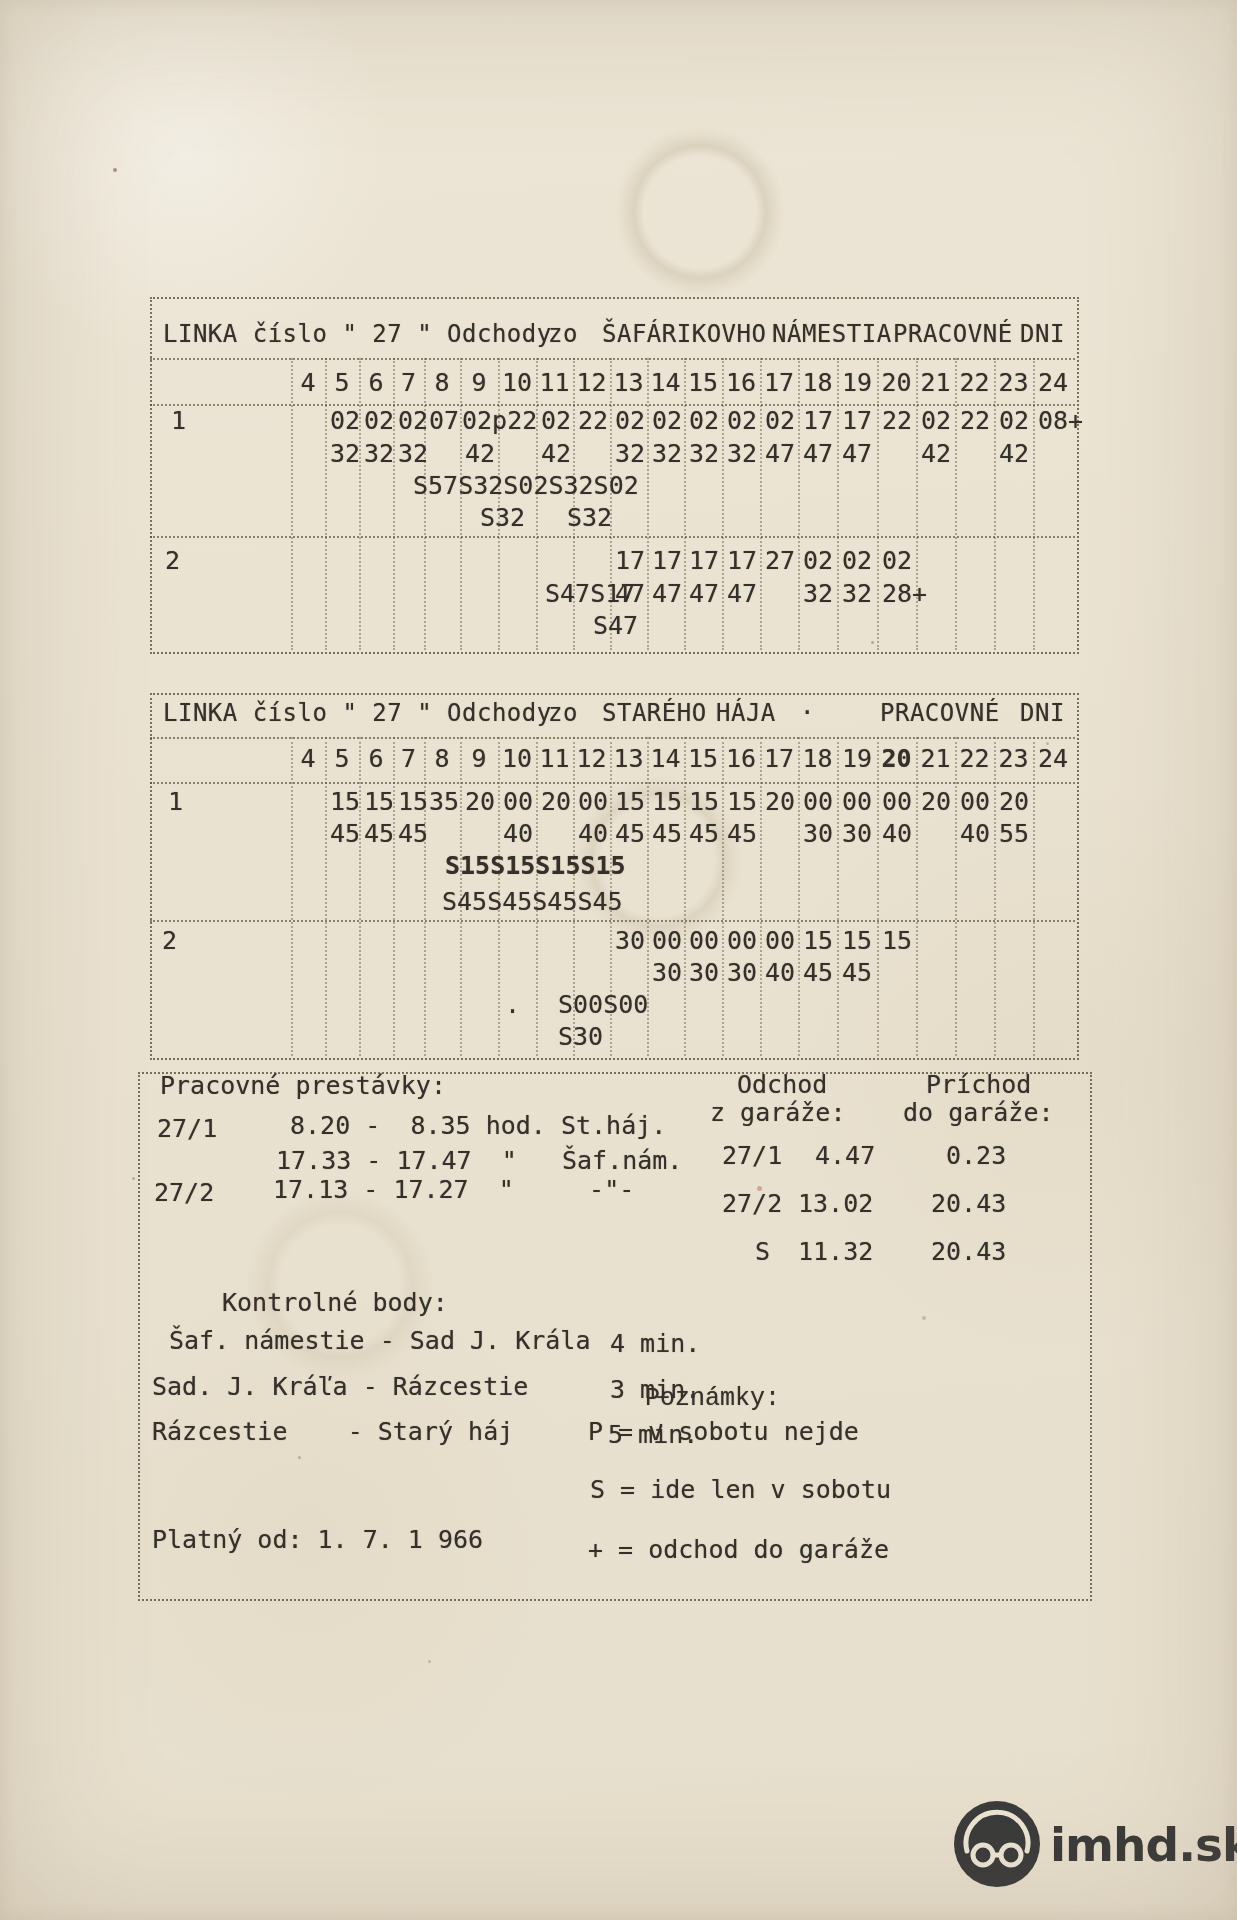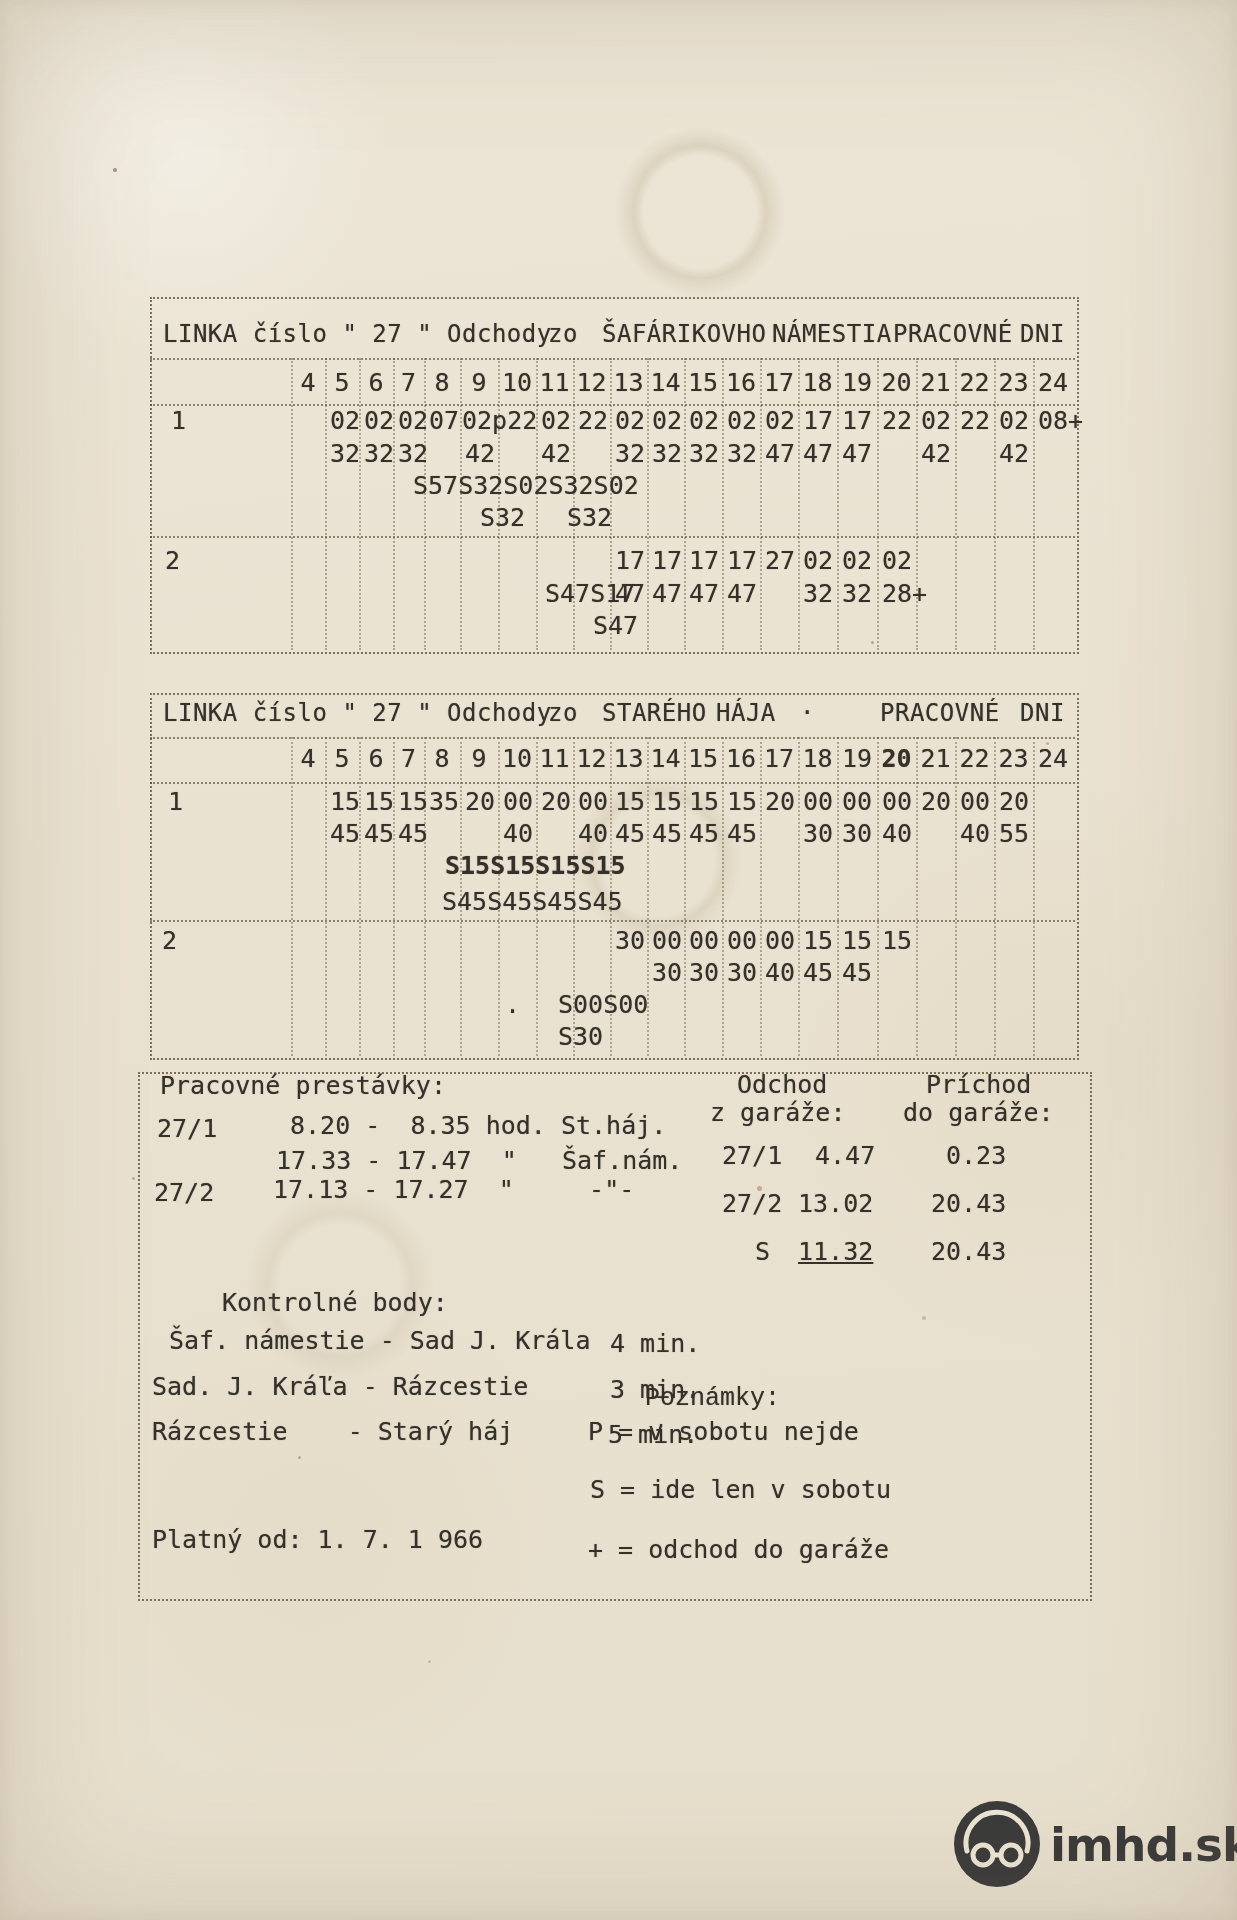--- a/index.html
+++ b/index.html
@@ -271,21 +271,21 @@
     <div class="tw" style="left: 710px; top: 1100px;">z garáže:</div>
     <div class="tw" style="left: 926px; top: 1072px;">Príchod</div>
     <div class="tw" style="left: 903px; top: 1100px;">do garáže:</div>
     <div class="tw" style="left: 722px; top: 1143px;">27/1</div>
     <div class="tw" style="left: 815px; top: 1143px;">4.47</div>
     <div class="tw" style="left: 946px; top: 1143px;">0.23</div>
     <div class="tw" style="left: 722px; top: 1191px;">27/2</div>
     <div class="tw" style="left: 798px; top: 1191px;">13.02</div>
     <div class="tw" style="left: 931px; top: 1191px;">20.43</div>
     <div class="tw" style="left: 755px; top: 1239px;">S</div>
-    <div class="tw" style="left: 798px; top: 1239px; text-decoration: underline;">11.32</div>
+    <div class="tw" style="left: 798px; top: 1239px;">11.32</div>
     <div class="tw" style="left: 931px; top: 1239px;">20.43</div>
     <div class="tw" style="left: 222px; top: 1290px;">Kontrolné body:</div>
     <div class="tw" style="left: 155px; top: 1328px; margin-left: 14px;">Šaf. námestie - Sad J. Krála</div>
     <div class="tw" style="left: 610px; top: 1331px;">4 min.</div>
     <div class="tw" style="left: 152px; top: 1374px;">Sad. J. Kráľa - Rázcestie</div>
     <div class="tw" style="left: 610px; top: 1377px;">3 min.</div>
     <div class="tw" style="left: 152px; top: 1419px;">Rázcestie    - Starý háj</div>
     <div class="tw" style="left: 608px; top: 1422px;">5 min.</div>
     <div class="tw" style="left: 645px; top: 1386px; font-family: Liberation Mono, monospace;">Poznámky:</div>
     <div class="tw" style="left: 588px; top: 1419px;">P = v sobotu nejde</div>

